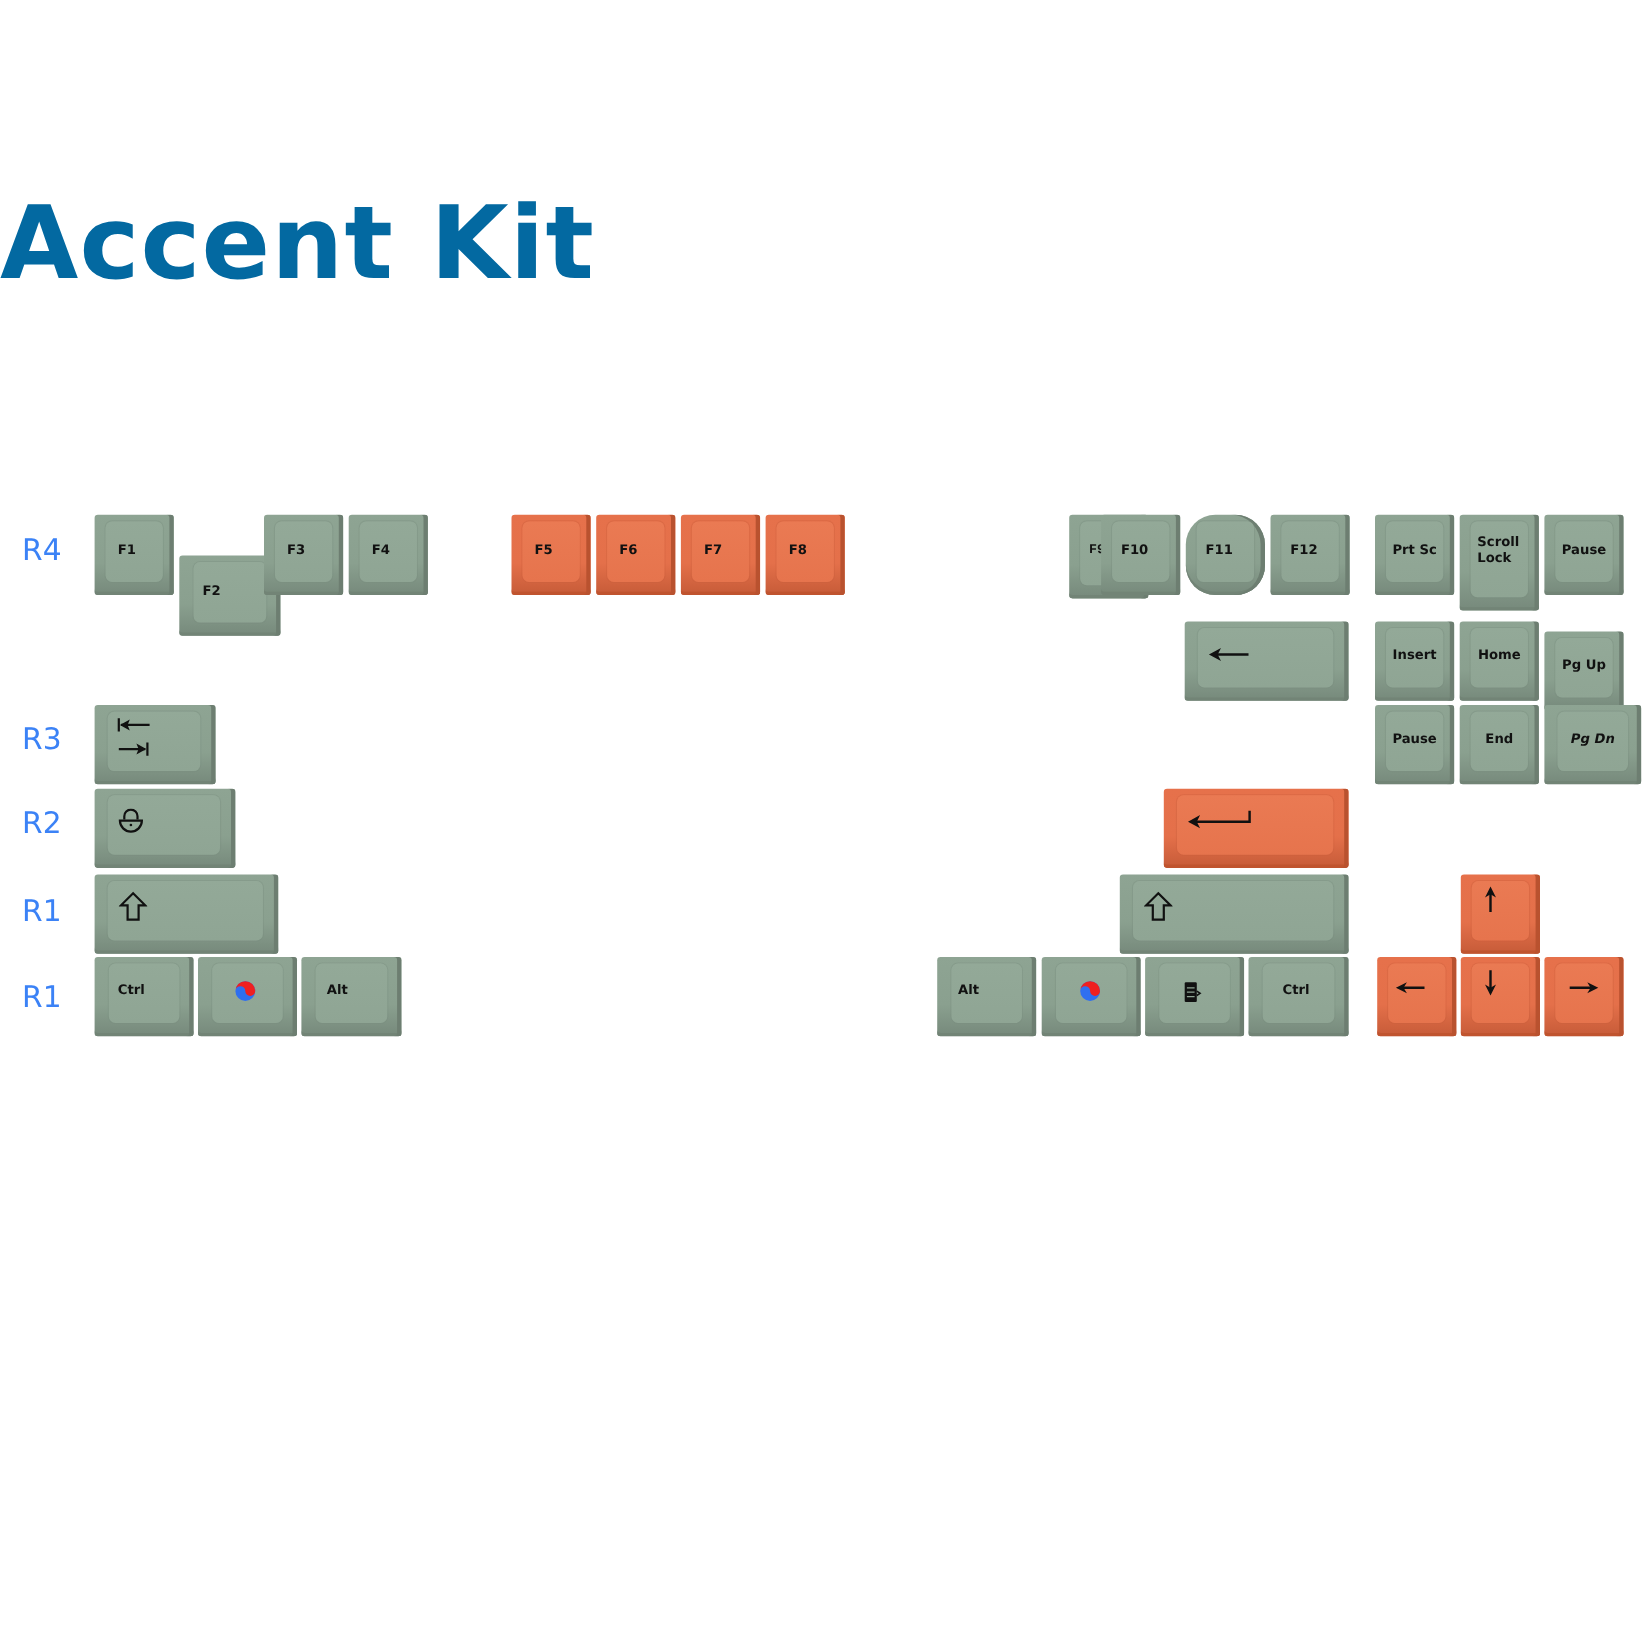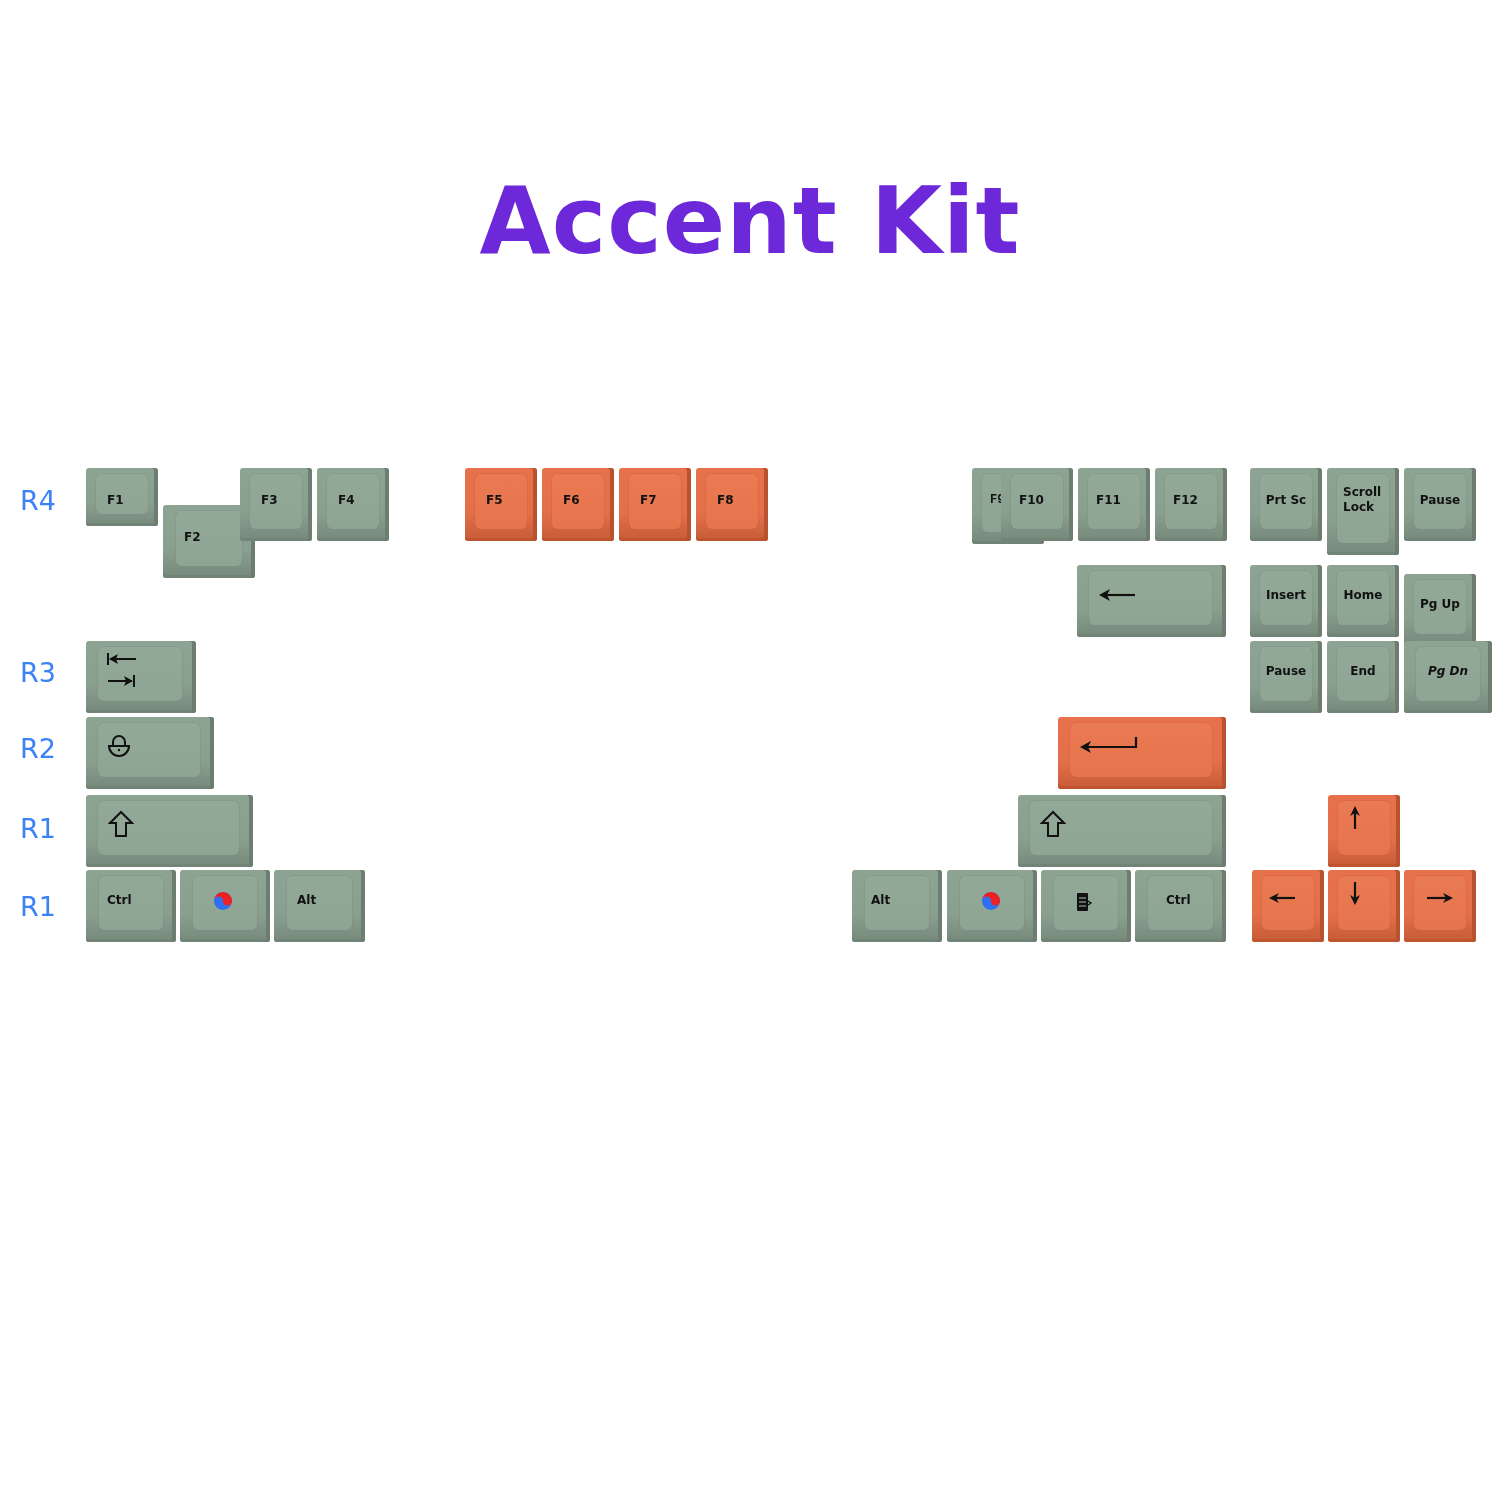--- a/index.html
+++ b/index.html
@@ -1,17 +1,17 @@
 <!DOCTYPE html>
 <html><head>
 <meta charset="utf-8">
 <style>
   html, body { margin:0; padding:0; background:#ffffff; }
   body { width:1500px; height:1500px; position:relative; overflow:hidden; font-family:"DejaVu Sans", sans-serif; }
-  .title { position:absolute; left:0; top:168px; width:1500px; text-align:center; font-size:92px; font-weight:bold; color:#6d28d9; letter-spacing:1px; font-family:"DejaVu Sans", sans-serif; }
+  .title { position:absolute; left:0; top:168px; width:1500px; font-size:92px; font-weight:bold; color:#0369a1; letter-spacing:1px; font-family:"DejaVu Sans", sans-serif; }
   .row-label { position:absolute; left:20px; font-size:27px; color:#3b82f6; font-family:"DejaVu Sans", sans-serif; }
   .key { position:absolute; box-sizing:border-box; border-radius:3px; }
   .key.green { background:linear-gradient(180deg,#8ea493 0%,#8aa08f 60%,#76897b 100%); box-shadow: inset -4px 0 0 #6d7e71, inset 0 -3px 0 #728476; }
   .key.orange { background:linear-gradient(180deg,#e6714b 0%,#e4704a 60%,#c65b38 100%); box-shadow: inset -4px 0 0 #b9522f, inset 0 -3px 0 #c0542f; }
   .key .top { position:absolute; left:14%; right:14%; top:6px; bottom:12px; border-radius:6px; }
   .key.wide .top { left:12px; right:14px; }
   .key.green .top { background:linear-gradient(180deg,#93a998,#8fa594); box-shadow: 0 0 0 1px rgba(120,140,125,0.35); }
   .key.orange .top { background:linear-gradient(180deg,#ea7a53,#e6744d); box-shadow: 0 0 0 1px rgba(200,95,60,0.35); }
   .legend { position:absolute; font-size:12px; font-weight:bold; color:#111; line-height:14px; white-space:nowrap; }
   .legend.center { left:0; right:0; text-align:center; }
@@ -21,21 +21,21 @@
 <body>
 
 <div class="title">Accent Kit</div>
 
 <div class="row-label" style="top:485px;">R4</div>
 <div class="row-label" style="top:657px;">R3</div>
 <div class="row-label" style="top:733px;">R2</div>
 <div class="row-label" style="top:813px;">R1</div>
 <div class="row-label" style="top:891px;">R1</div>
 
-<div class="key green" style="left:86px;top:468px;width:72px;height:58px;">
+<div class="key green" style="left:86px;top:468px;width:72px;height:73px;">
     <div class="top"></div>
     <span class="legend" style="left:21px;top:25px;">F1</span>
   </div>
 <div class="key green" style="left:163px;top:480px;width:92px;height:73px;margin-top:25px;">
     <div class="top"></div>
     <span class="legend" style="left:21px;top:25px;">F2</span>
   </div>
 <div class="key green" style="left:240px;top:468px;width:72px;height:73px;">
     <div class="top"></div>
     <span class="legend" style="left:21px;top:25px;">F3</span>
@@ -63,21 +63,21 @@
   </div>
 
 <div class="key green" style="left:972px;top:468px;width:72px;height:76px;font-family:Liberation Mono, monospace;">
     <div class="top"></div>
     <span class="legend" style="left:18px;top:25px;">F9</span>
   </div>
 <div class="key green" style="left:1001px;top:468px;width:72px;height:73px;">
     <div class="top"></div>
     <span class="legend" style="left:18px;top:25px;">F10</span>
   </div>
-<div class="key green" style="left:1078px;top:468px;width:72px;height:73px;">
+<div class="key green" style="left:1078px;top:468px;width:72px;height:73px;border-radius:27px;">
     <div class="top"></div>
     <span class="legend" style="left:18px;top:25px;">F11</span>
   </div>
 <div class="key green" style="left:1155px;top:468px;width:72px;height:73px;">
     <div class="top"></div>
     <span class="legend" style="left:18px;top:25px;">F12</span>
   </div>
 
 <div class="key green" style="left:1250px;top:468px;width:72px;height:73px;">
     <div class="top"></div>

